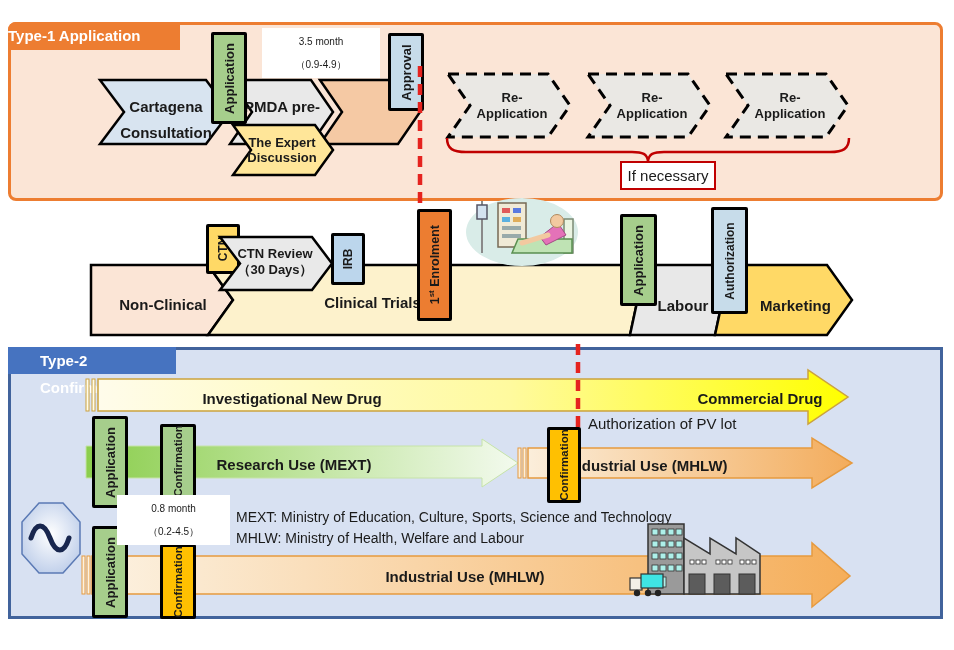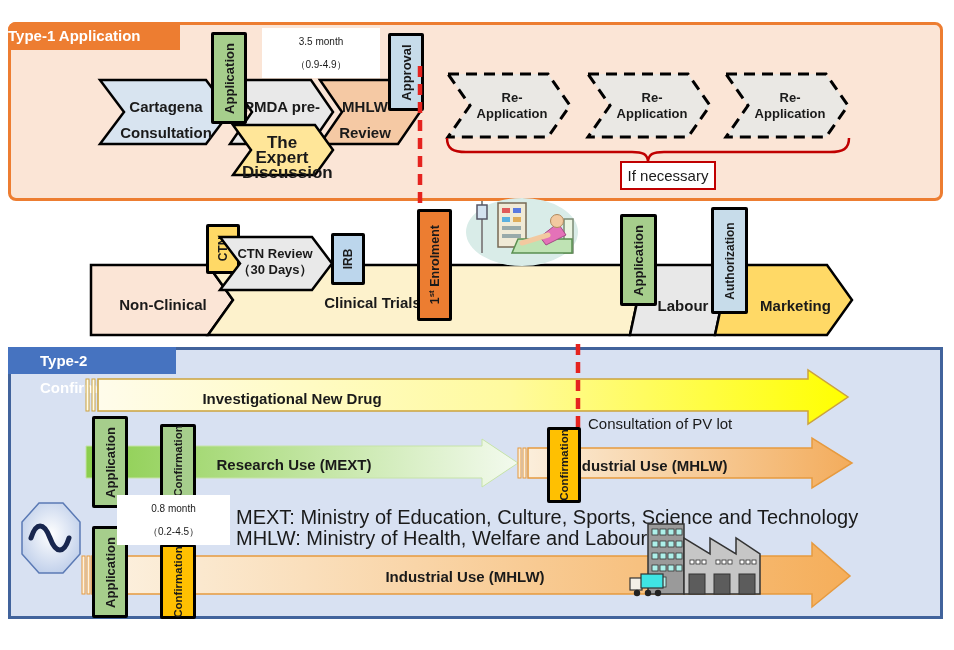--- a/index.html
+++ b/index.html
@@ -20,21 +20,21 @@
         border:3px solid #000;box-sizing:border-box;border-radius:2px;}
   .vbox span{transform:rotate(-90deg);white-space:nowrap;font-weight:700;}
   .green{background:#A6CE8C;}
   .blue{background:#C7DCEA;}
   .amber{background:#FFC001;}
   .lbl{text-align:center;font-weight:700;font-size:15px;line-height:26px;}
   .lbl-sm{font-size:13px;line-height:16px;}
   .plain{font-weight:700;}
   .whitebox{background:#fff;display:flex;flex-direction:column;align-items:center;
             justify-content:center;font-size:10px;line-height:23px;}
-  .note{font-size:20px;line-height:21px;font-weight:400;}
+  .note{font-size:14px;line-height:21px;font-weight:400;}
   .ifnec{background:#fff;border:2.5px solid #C00000;box-sizing:border-box;
          display:flex;align-items:center;justify-content:center;font-size:15px;}
   sup{font-size:0.62em;}
 </style>
 </head>
 <body>
 
 <div id="stage">
 
   <div class="abs panel1"></div>
@@ -46,26 +46,25 @@
   <div class="abs lbl" style="left:110px;top:94px;width:112px">Cartagena Consultation</div>
 
   <svg class="abs" style="left:227px;top:77px" width="109" height="70">
     <polygon points="3,3 84,3 106,35 84,67 3,67 25,35" fill="#E9E9E9" stroke="#000" stroke-width="2.5"></polygon>
   </svg>
   <div class="abs lbl" style="left:238px;top:94px;width:88px">PMDA pre-Review</div>
 
   <svg class="abs" style="left:317px;top:77px" width="106" height="70">
     <polygon points="3,3 81,3 103,35 81,67 3,67 25,35" fill="#F5C9A4" stroke="#000" stroke-width="2.5"></polygon>
   </svg>
-  <div class="abs lbl" style="left:330px;top:94px;width:70px">MHLW Review</div>
 
   <svg class="abs" style="left:230px;top:122px" width="106" height="56">
     <polygon points="3,3 85,3 103,28 85,53 3,53 21,28" fill="#FFE699" stroke="#000" stroke-width="2.5"></polygon>
   </svg>
-  <div class="abs lbl" style="left:242px;top:135px;width:80px;font-size:17px;line-height:15px">The Expert Discussion</div>
+  <div class="abs lbl" style="left:242px;top:135px;width:80px;font-size:13px;line-height:15px">The Expert Discussion</div>
 
   <div class="abs vbox green" style="left:211px;top:32px;width:36px;height:92px">
     <span style="font-size:13px">Application</span>
   </div>
 
   <div class="abs whitebox" style="left:262px;top:28px;width:118px;height:50px">
     <div>3.5 month</div>
     <div>（0.9-4.9）</div>
   </div>
 
@@ -166,20 +165,21 @@
         <stop offset="0" stop-color="#FFFCEB"></stop>
           <stop offset="0.55" stop-color="#FFFA9E"></stop>
           <stop offset="1" stop-color="#FFFF00"></stop>
       </linearGradient>
     </defs>
     <rect x="2" y="11" width="3" height="32" fill="#FFFCEB" stroke="#CBA23E" stroke-width="1"></rect>
     <rect x="8" y="11" width="3" height="32" fill="#FFFCEB" stroke="#CBA23E" stroke-width="1"></rect>
     <path d="M14,11 L724,11 L724,2 L764,29 L724,56 L724,43 L14,43 Z" fill="url(#gInd)" stroke="#CBA23E" stroke-width="1.5"></path>
   </svg>
   <div class="abs lbl" style="left:182px;top:386px;width:220px">Investigational New Drug</div>
+  <div class="abs lbl" style="left:660px;top:386px;width:200px">Commercial Drug</div>
 
   <svg class="abs" style="left:572px;top:344px" width="12" height="128">
     <line x1="6" y1="0" x2="6" y2="128" stroke="#E5231F" stroke-width="4.5" stroke-dasharray="11 7"></line>
   </svg>
 
   <svg class="abs" style="left:84px;top:437px" width="438" height="52">
     <defs>
       <linearGradient id="gRes" x1="0" y1="0" x2="1" y2="0">
         <stop offset="0" stop-color="#8BCE4D"></stop>
           <stop offset="1" stop-color="#F3FAEE"></stop>
@@ -195,21 +195,21 @@
         <stop offset="0" stop-color="#FBEEDB"></stop>
           <stop offset="1" stop-color="#F3AC5C"></stop>
       </linearGradient>
     </defs>
     <rect x="2" y="12" width="3" height="30" fill="#FBEEDB" stroke="#E69A3F" stroke-width="1"></rect>
     <rect x="7" y="12" width="3" height="30" fill="#FBEEDB" stroke="#E69A3F" stroke-width="1"></rect>
     <path d="M12,12 L296,12 L296,2 L336,27 L296,52 L296,42 L12,42 Z" fill="url(#gInd2)" stroke="#E69A3F" stroke-width="1.5"></path>
   </svg>
   <div class="abs lbl" style="left:538px;top:453px;width:220px">Industrial Use (MHLW)</div>
 
-  <div class="abs note" style="left:588px;top:413px;font-size:15px">Consultation of PV lot</div>
+  <div class="abs note" style="left:588px;top:413px;font-size:15px">Authorization of PV lot</div>
 
   <div class="abs vbox amber" style="left:547px;top:427px;width:34px;height:76px">
     <span style="font-size:11.5px">Confirmation</span>
   </div>
 
   <div class="abs vbox green" style="left:92px;top:416px;width:36px;height:92px">
     <span style="font-size:13px">Application</span>
   </div>
   <div class="abs vbox green" style="left:160px;top:424px;width:36px;height:74px">
     <span style="font-size:11.5px">Confirmation</span>

